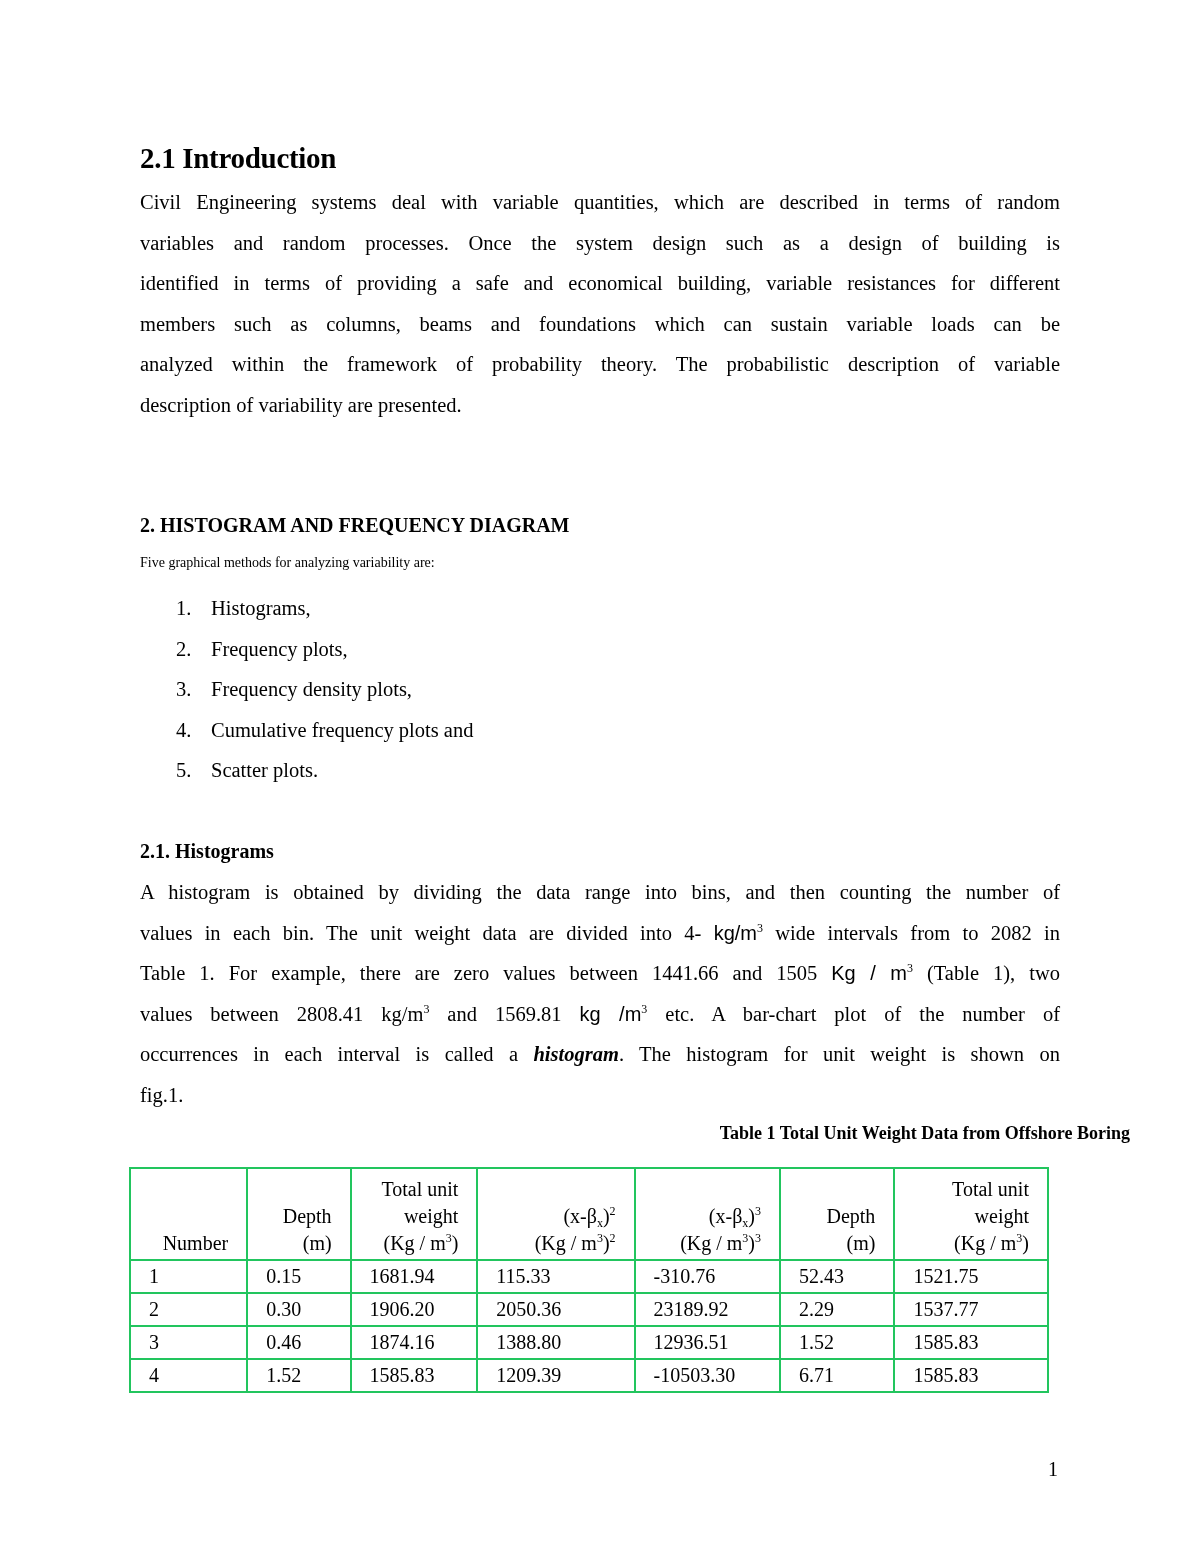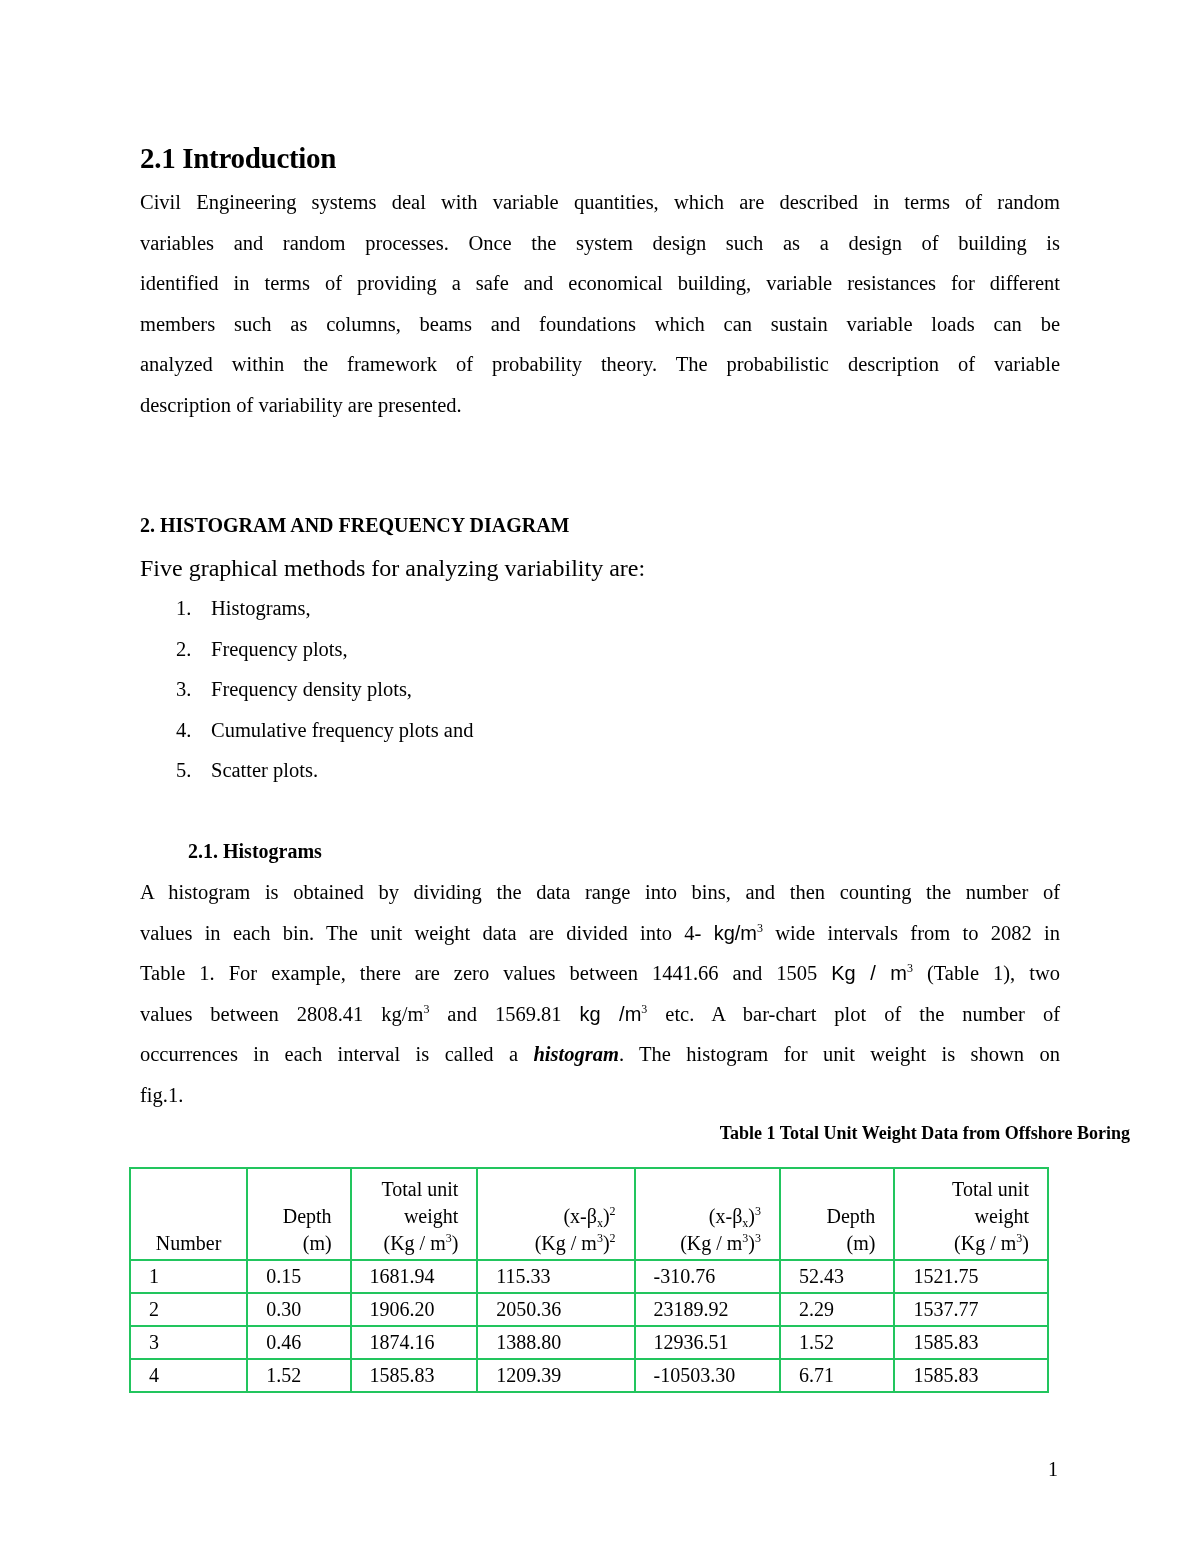--- a/index.html
+++ b/index.html
@@ -4,32 +4,32 @@
 <style>
   html, body { margin: 0; padding: 0; background: #ffffff; }
   body { width: 1200px; height: 1553px; position: relative; overflow: hidden;
          font-family: "Liberation Serif", "DejaVu Serif", serif; color: #000; }
   .page { position: absolute; left: 140px; top: 0; width: 920px; }
   .h1 { position: absolute; top: 142px; left: 0; font-size: 29px; font-weight: bold; letter-spacing: -0.3px; }
   .para { position: absolute; left: 0; width: 920px; font-size: 20.5px; line-height: 40.6px; text-align: justify; }
   .para .ln { display: block; text-align: justify; text-align-last: justify; white-space: nowrap; }
   .para .ln.last { text-align-last: left; }
   .sec { position: absolute; left: 0; font-size: 20px; font-weight: bold; }
-  .intro-list { position: absolute; left: 0; font-size: 24px; }
+  .intro-list { position: absolute; left: 0; font-size: 14px; }
   ol.methods { position: absolute; left: 36px; margin: 0; padding: 0; list-style: none; font-size: 20.5px; }
   ol.methods li { height: 40.6px; line-height: 40.6px; display: flex; }
   ol.methods li .num { width: 35px; }
   .unit-sm { font-family: "Liberation Sans", sans-serif; font-size: 20px; }
   sup { font-size: 12px; line-height: 0; vertical-align: 8px; }
   sub { font-size: 12px; line-height: 0; vertical-align: -4px; }
   .caption { position: absolute; top: 1123px; left: 0; width: 990px; text-align: right; font-size: 18px; font-weight: bold; }
   table.data { position: absolute; top: 1167px; left: -11px; border-collapse: collapse; font-size: 20px; }
   table.data th, table.data td { border: 2px solid #22c55e; padding: 0 18px; }
   table.data th { font-weight: normal; text-align: right; vertical-align: bottom; line-height: 27px; padding-bottom: 2px; height: 88px; }
-  table.data th.left { text-align: center; border-radius: 24px; }
+  table.data th.left { text-align: right; border-radius: 24px; }
   table.data td { height: 31px; line-height: 31px; text-align: left; }
   table.data td.right { text-align: left; }
   .pagenum { position: absolute; top: 1458px; left: 1048px; font-size: 20px; }
 </style>
 </head>
 <body>
 
 <div class="page">
 
   <div class="h1">2.1 Introduction</div>
@@ -62,21 +62,21 @@
     <li>
         <span class="num">4.</span>
         <span>Cumulative frequency plots and</span>
       </li>
     <li>
         <span class="num">5.</span>
         <span>Scatter plots.</span>
       </li>
   </ol>
 
-  <div class="sec" style="top:840px;margin-left:48px;">2.1. Histograms</div>
+  <div class="sec" style="top:840px;">2.1. Histograms</div>
 
   <div class="para" style="top:872px;">
     <span class="ln">A histogram is obtained by dividing the data range into bins, and then counting the number of</span>
     <span class="ln"><span>values in each bin. The unit weight data are divided into 4- </span><span class="unit-sm">kg/m</span><sup>3</sup><span> wide intervals from to 2082 in</span></span>
     <span class="ln"><span>Table 1. For example, there are zero values between 1441.66 and 1505 </span><span class="unit-sm">Kg / m</span><sup>3</sup><span> (Table 1), two</span></span>
     <span class="ln"><span>values between 2808.41 kg/m</span><sup>3</sup><span> and 1569.81 </span><span class="unit-sm">kg /m</span><sup>3</sup><span> etc. A bar-chart plot of the number of</span></span>
     <span class="ln"><span>occurrences in each interval is called a </span><em style="font-weight:bold;">histogram</em><span>. The histogram for unit weight is shown on</span></span>
     <span class="ln last">fig.1.</span>
   </div>
 

